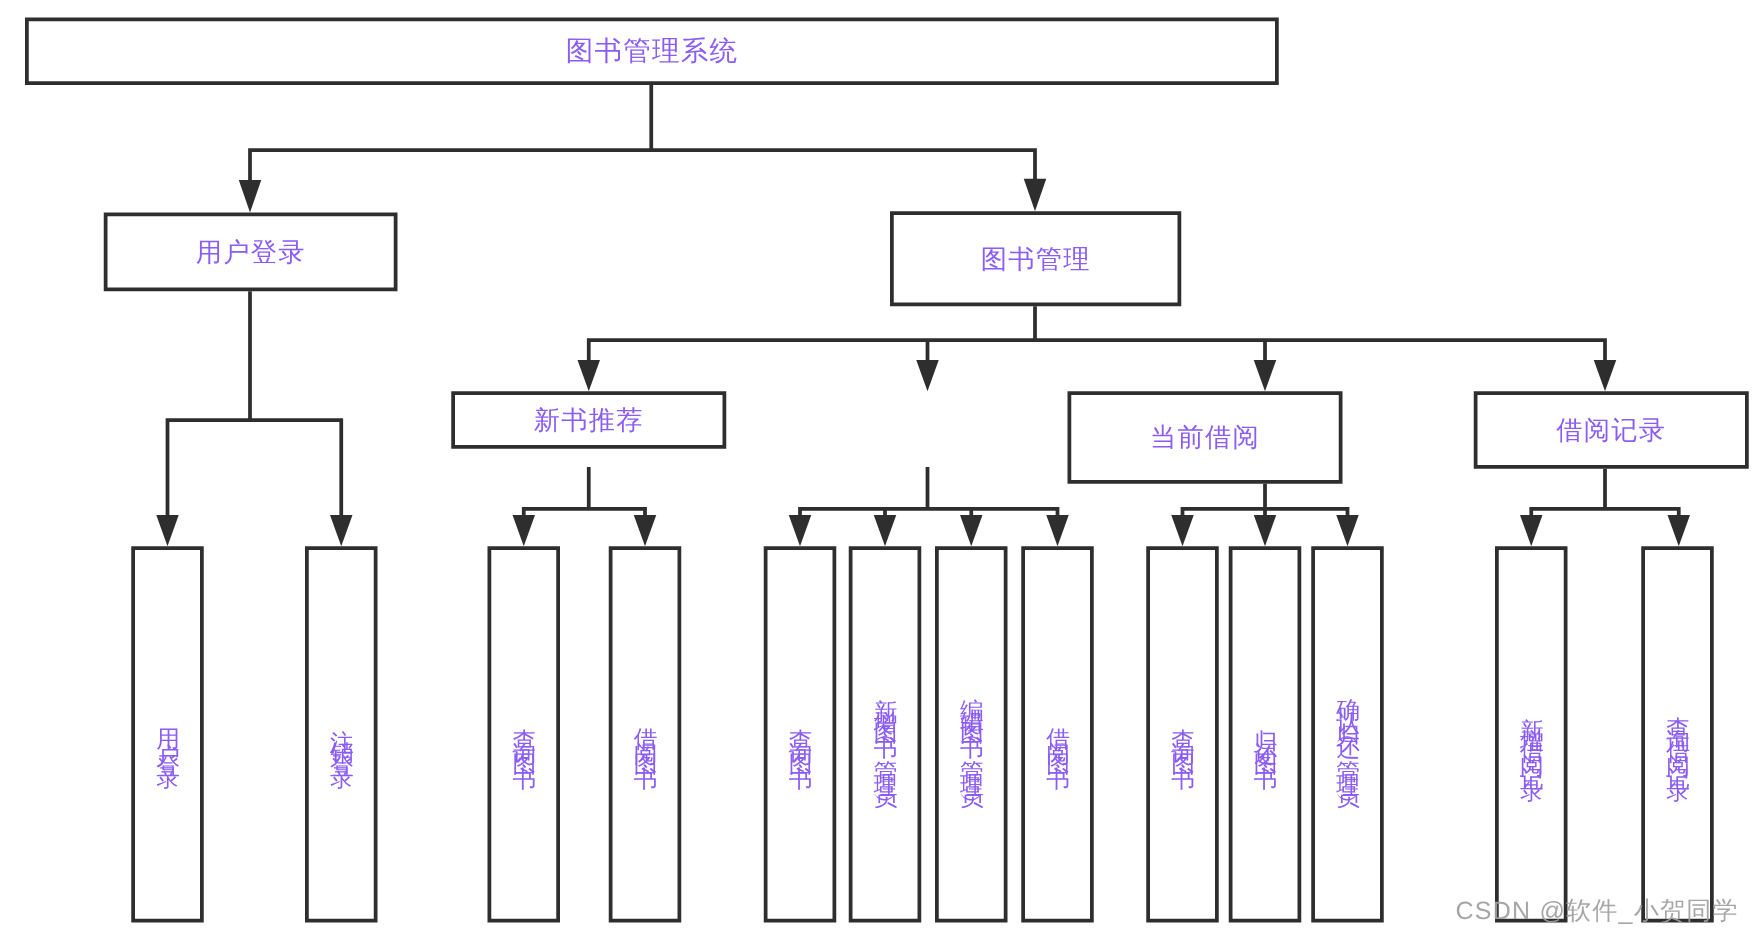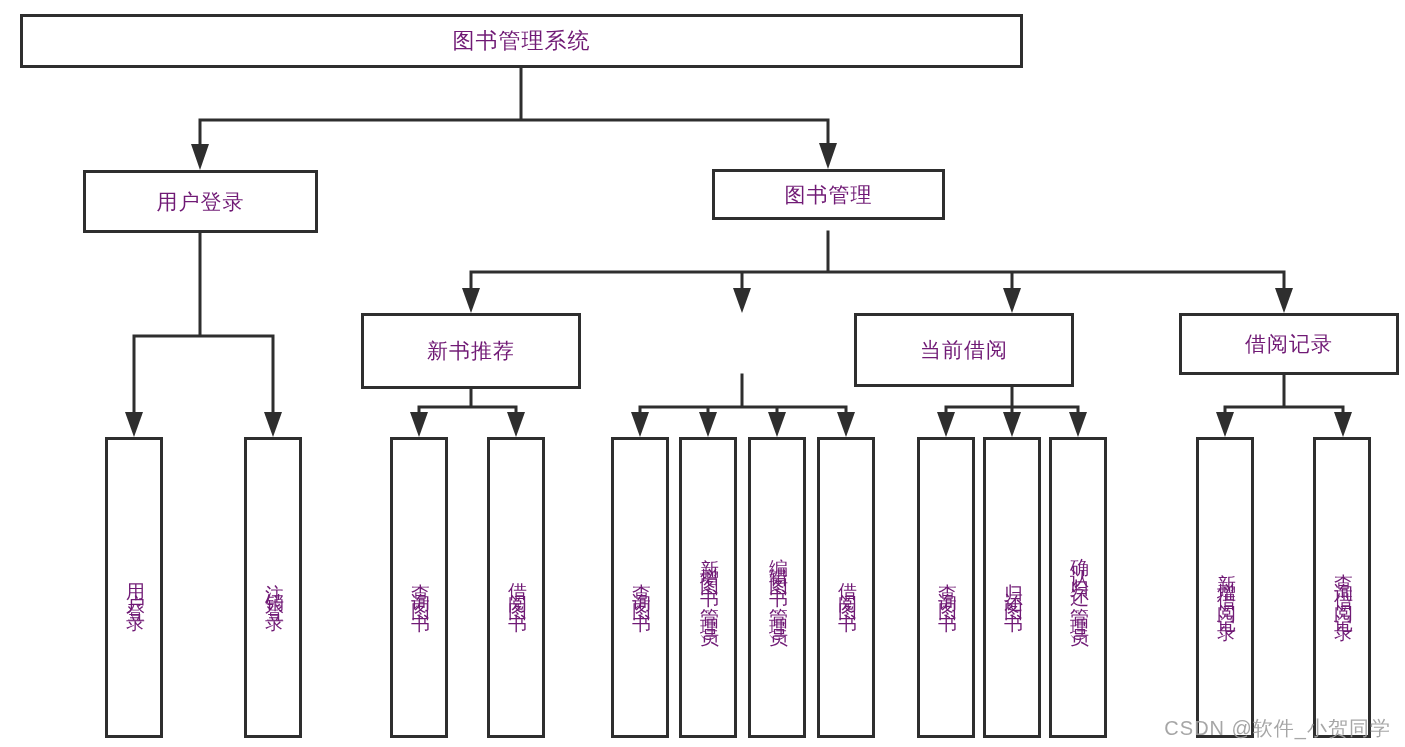--- a/index.html
+++ b/index.html
@@ -9,40 +9,39 @@
     background:#ffffff;
     font-family:"Liberation Sans","DejaVu Sans",sans-serif;
     overflow:hidden;
   }
   .wires{position:absolute;left:0;top:0;z-index:1;}
   .node{
     position:absolute;
     box-sizing:border-box;
     border:3px solid #2e2e2e;
     background:#ffffff;
-    color:#701a75;
+    color:#8b5cf6;
     display:flex;align-items:center;justify-content:center;
     z-index:2;
     text-align:left;
-    font-family:Liberation Mono, monospace;
   }
   .h-node{font-size:21px;letter-spacing:1px;white-space:nowrap;}
   .v-node{
     writing-mode:vertical-rl;
     text-orientation:mixed;
     font-size:19px;
     letter-spacing:10px;
     line-height:1;
     white-space:nowrap;
   }
   
   #n-root          {left:20px;  top:14px;  width:1003px; height:54px; font-size:22px;}
   #n-user-login    {left:83px;  top:170px; width:235px;  height:63px;}
-  #n-book-mgmt     {left:712px; top:169px; width:233px;  height:51px;}
-  #n-new-book-rec  {left:361px; top:313px; width:220px;  height:76px;}
+  #n-book-mgmt     {left:712px; top:169px; width:233px;  height:76px;}
+  #n-new-book-rec  {left:361px; top:313px; width:220px;  height:46px;}
   #n-book-borrow   {left:632px; top:313px; width:220px;  height:62px;}
   #n-current-borrow{left:854px; top:313px; width:220px;  height:74px;}
   #n-borrow-records{left:1179px;top:313px; width:220px;  height:62px;}
   .leaf{top:437px;width:58px;height:301px;}
   #l-login         {left:105px;}
   #l-logout        {left:244px;}
   #l-query-new     {left:390px;}
   #l-borrow-new    {left:487px;}
   #l-query-bb      {left:611px;}
   #l-add-book      {left:679px;}

